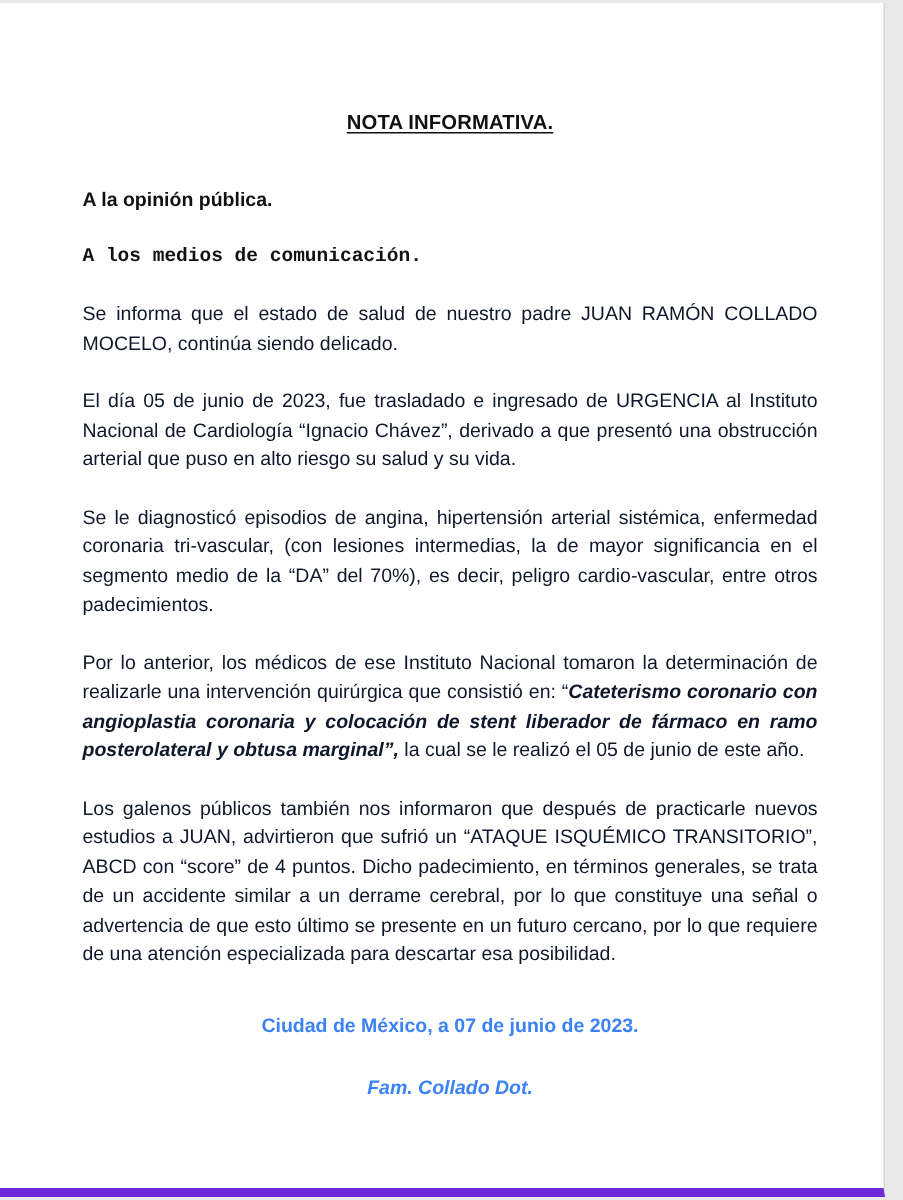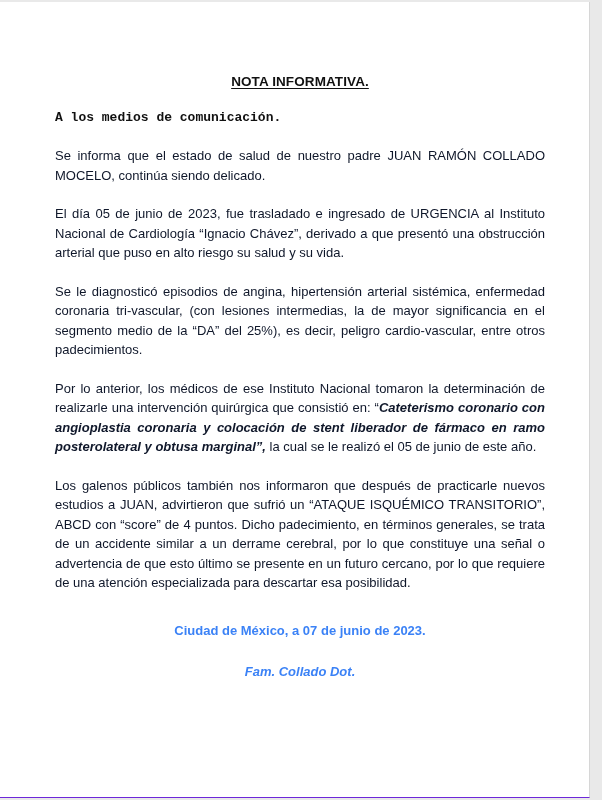--- a/index.html
+++ b/index.html
@@ -16,21 +16,21 @@
   }
 
   .page {
     position: relative;
     box-sizing: border-box;
     width: 590px;
     height: 796px;
     margin: 2px 0 0 0;
     background: #ffffff;
     border-right: 1px solid #d6d6d6;
-    border-bottom: 1px solid #6d28d9;
+    border-bottom: 6px solid #6d28d9;
     padding: 17px;
   }
 
   .content {
     position: absolute;
     left: 55px;
     top: 0;
     width: 490px;
   }
 
@@ -86,28 +86,29 @@
   .closing-line.family { padding-top: 22px; font-style: italic; }
 </style>
 </head>
 <body>
 
 <div class="page">
   <div class="content">
 
     <h1 class="doc-title"><span>NOTA INFORMATIVA.</span></h1>
 
+    <p class="salutation first">A la opinión pública.</p>
 
     <p class="salutation second">A los medios de comunicación.</p>
 
     <p class="body-text">Se informa que el estado de salud de nuestro padre JUAN RAMÓN COLLADO MOCELO, continúa siendo delicado.</p>
 
     <p class="body-text">El día 05 de junio de 2023, fue trasladado e ingresado de URGENCIA al Instituto Nacional de Cardiología “Ignacio Chávez”, derivado a que presentó una obstrucción arterial que puso en alto riesgo su salud y su vida.</p>
 
-    <p class="body-text">Se le diagnosticó episodios de angina, hipertensión arterial sistémica, enfermedad coronaria tri-vascular, (con lesiones intermedias, la de mayor significancia en el segmento medio de la “DA” del 25%), es decir, peligro cardio-vascular, entre otros padecimientos.</p>
+    <p class="body-text">Se le diagnosticó episodios de angina, hipertensión arterial sistémica, enfermedad coronaria tri-vascular, (con lesiones intermedias, la de mayor significancia en el segmento medio de la “DA” del 70%), es decir, peligro cardio-vascular, entre otros padecimientos.</p>
 
     <p class="body-text"><span>Por lo anterior, los médicos de ese Instituto Nacional tomaron la determinación de realizarle una intervención quirúrgica que consistió en: “</span><span class="emph">Cateterismo coronario con angioplastia coronaria y colocación de stent liberador de fármaco en ramo posterolateral y obtusa marginal”,</span><span> la cual se le realizó el 05 de junio de este año.</span></p>
 
     <p class="body-text">Los galenos públicos también nos informaron que después de practicarle nuevos estudios a JUAN, advirtieron que sufrió un “ATAQUE ISQUÉMICO TRANSITORIO”, ABCD con “score” de 4 puntos. Dicho padecimiento, en términos generales, se trata de un accidente similar a un derrame cerebral, por lo que constituye una señal o advertencia de que esto último se presente en un futuro cercano, por lo que requiere de una atención especializada para descartar esa posibilidad.</p>
 
 
     <p class="closing-line place">Ciudad de México, a 07 de junio de 2023.</p>
 
     <p class="closing-line family">Fam. Collado Dot.</p>
 

